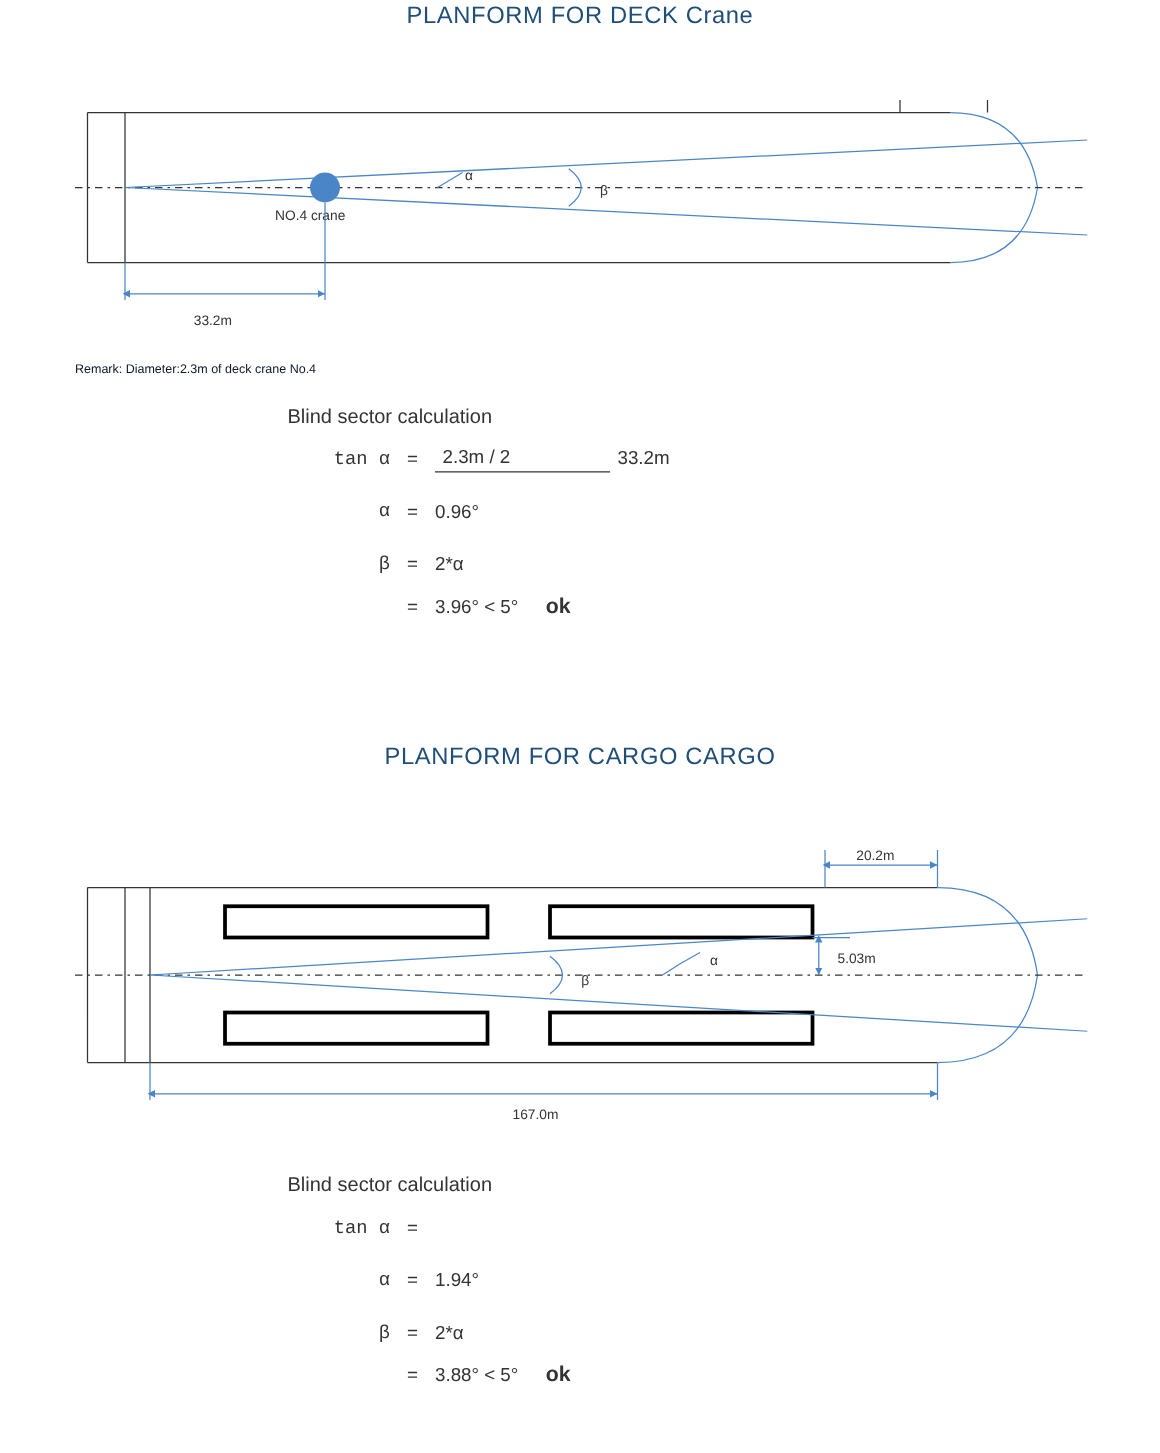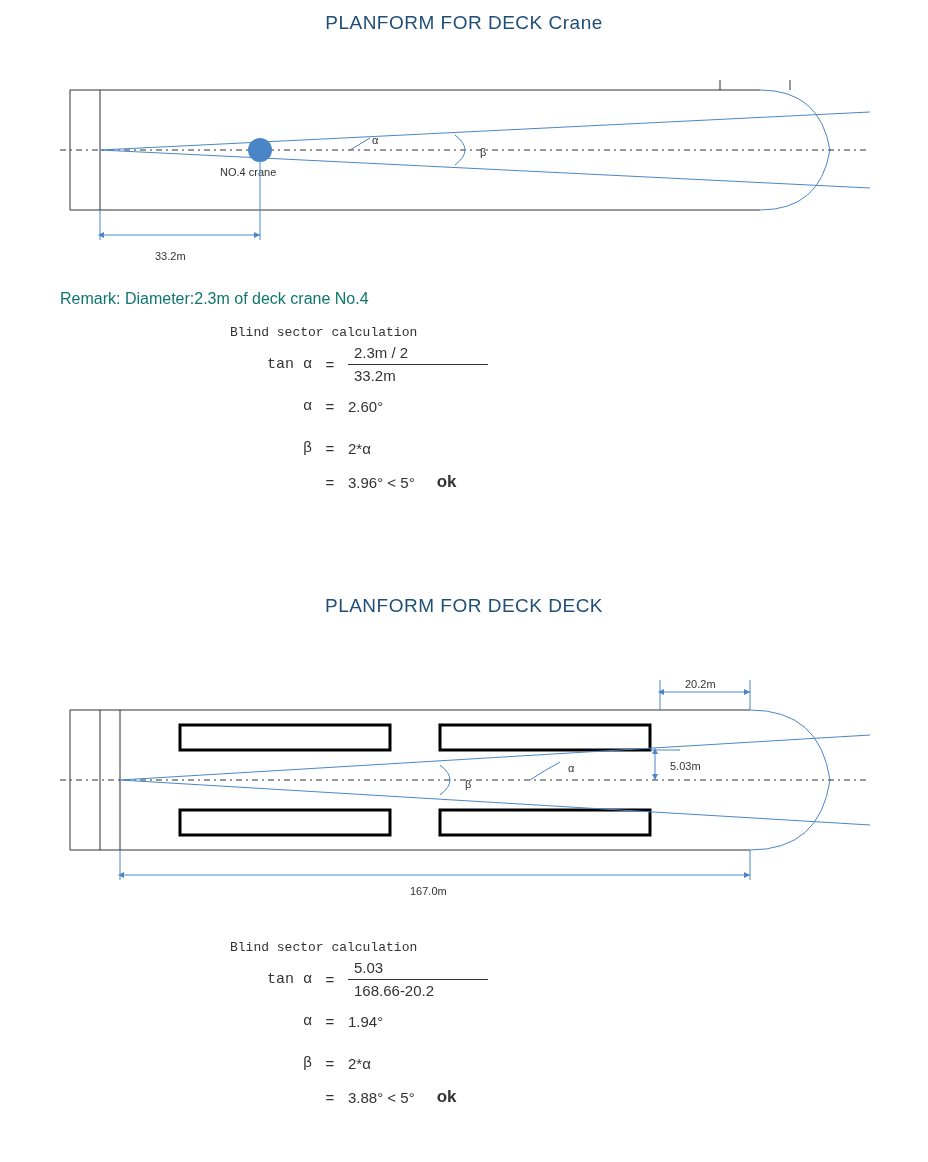--- a/index.html
+++ b/index.html
@@ -10,49 +10,48 @@
       height: 1162px;
       position: relative;
     }
     .section-title {
       font-size: 19px;
       color: #1f4e79;
       text-align: center;
       font-weight: normal;
       letter-spacing: 0.5px;
     }
-    .title1 { position: absolute; top: 12px; left: 0; width: 928px; }
+    .title1 { position: absolute; top: 2px; left: 0; width: 928px; }
     .title2 { position: absolute; top: 595px; left: 0; width: 928px; }
 
     .diagram { position: absolute; }
     .d1 { top: 80px; left: 60px; width: 810px; height: 200px; }
     .d2 { top: 680px; left: 60px; width: 810px; height: 230px; }
 
     .remark {
       position: absolute;
       top: 290px;
       left: 60px;
-      font-size: 16px;
-      color: #0f766e;
+      font-size: 10px;
+      color: #0f172a;
     }
 
     .calc-block {
       position: absolute;
       left: 230px;
       font-size: 15px;
       color: #333;
     }
     .calc1 { top: 325px; }
     .calc2 { top: 940px; }
 
     .calc-title {
-      font-size: 13px;
+      font-size: 16px;
       color: #333;
       margin-bottom: 6px;
-      font-family: Liberation Mono, monospace;
     }
 
     .calc-row {
       display: flex;
       align-items: center;
       margin: 6px 0;
       height: 36px;
     }
     .calc-lhs {
       width: 90px;
@@ -64,21 +63,21 @@
       width: 20px;
       text-align: center;
     }
     .calc-rhs {
       padding-left: 8px;
       display: flex;
       align-items: center;
     }
     .frac {
       display: inline-flex;
-      flex-direction: column;
+      flex-direction: row;
       align-items: flex-start;
       border-bottom: none;
       line-height: 1.3;
     }
     .frac .num {
       border-bottom: 1px solid #333;
       padding: 0 28px 1px 6px;
       min-width: 140px;
       text-align: left;
     }
@@ -156,38 +155,38 @@
     <div class="calc-rhs">
       <span class="frac">
         <span class="num">2.3m / 2</span>
         <span class="den">33.2m</span>
       </span>
     </div>
   </div>
   <div class="calc-row">
     <div class="calc-lhs">α</div>
     <div class="calc-eq">=</div>
-    <div class="calc-rhs">2.60°</div>
+    <div class="calc-rhs">0.96°</div>
   </div>
   <div class="calc-row">
     <div class="calc-lhs">β</div>
     <div class="calc-eq">=</div>
     <div class="calc-rhs">2*α</div>
   </div>
   <div class="calc-row" style="margin-top:-8px;">
     <div class="calc-lhs"></div>
     <div class="calc-eq">=</div>
     <div class="calc-rhs">
       <span>3.96° &lt; 5°</span>
       <span class="ok">ok</span>
     </div>
   </div>
 </div>
 
-<div class="section-title title2">PLANFORM FOR DECK DECK</div>
+<div class="section-title title2">PLANFORM FOR CARGO CARGO</div>
 
 <div class="diagram d2">
 <svg width="810" height="240" viewBox="0 0 810 240">
   <defs>
     <marker id="arr2-blue" markerWidth="8" markerHeight="8" refX="6" refY="3" orient="auto">
       <path d="M0,0 L6,3 L0,6 Z" fill="#4a86c7"></path>
     </marker>
     <marker id="arr2-blue-s" markerWidth="8" markerHeight="8" refX="2" refY="3" orient="auto">
       <path d="M6,0 L0,3 L6,6 Z" fill="#4a86c7"></path>
     </marker>
@@ -230,26 +229,20 @@
   <line x1="60" y1="195" x2="690" y2="195" class="blue" marker-start="url(#arr2-blue-s)" marker-end="url(#arr2-blue)"></line>
   <text x="350" y="215" class="lbl">167.0m</text>
 </svg>
 </div>
 
 <div class="calc-block calc2">
   <div class="calc-title">Blind sector calculation</div>
   <div class="calc-row">
     <div class="calc-lhs">tan α</div>
     <div class="calc-eq">=</div>
-    <div class="calc-rhs">
-      <span class="frac">
-        <span class="num">5.03</span>
-        <span class="den">168.66-20.2</span>
-      </span>
-    </div>
   </div>
   <div class="calc-row">
     <div class="calc-lhs">α</div>
     <div class="calc-eq">=</div>
     <div class="calc-rhs">1.94°</div>
   </div>
   <div class="calc-row">
     <div class="calc-lhs">β</div>
     <div class="calc-eq">=</div>
     <div class="calc-rhs">2*α</div>

